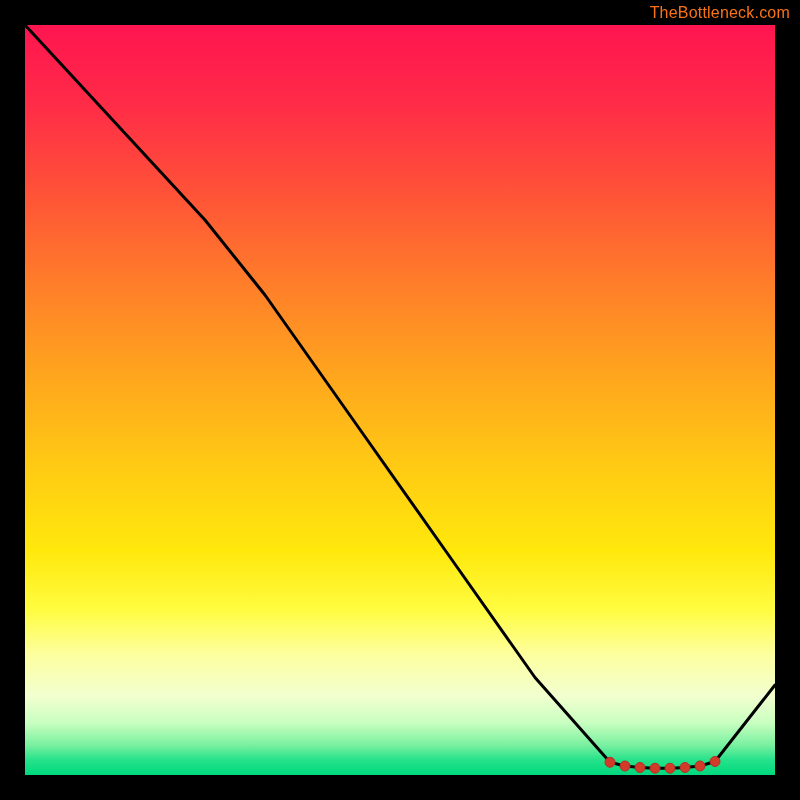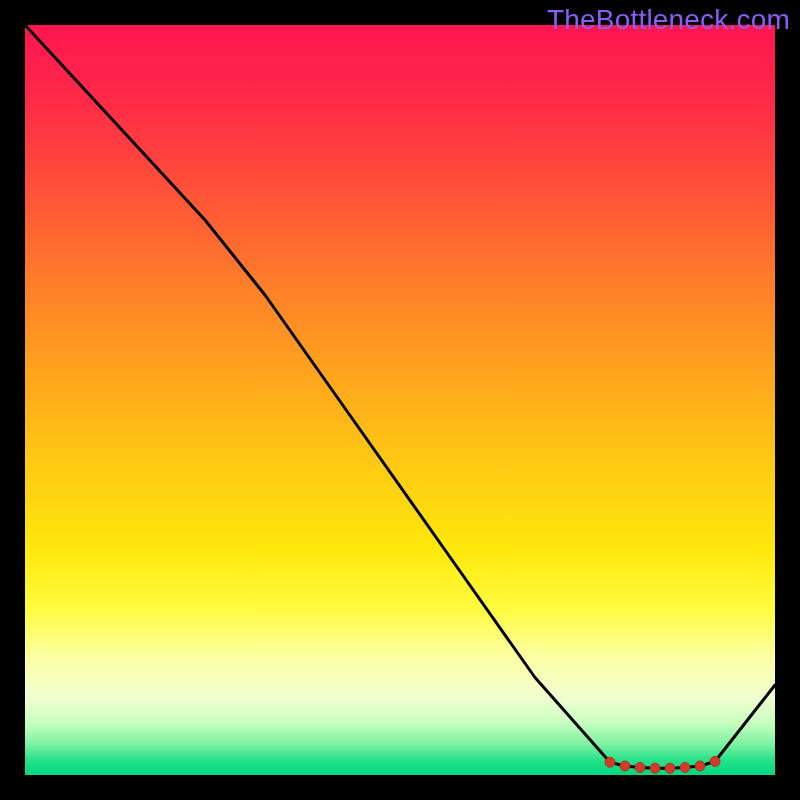--- a/index.html
+++ b/index.html
@@ -25,22 +25,22 @@
       #c9ffc0 93%,
       #7af0a0 96%,
       #25e28a 98%,
       #00d87e 100%
     );
   }
   .watermark {
     position: absolute;
     top: 4px;
     right: 10px;
-    color: #8b5cf6;
-    font-size: 28px;
+    color: #f97316;
+    font-size: 16px;
     font-weight: 500;
     letter-spacing: 0.2px;
     user-select: none;
   }
   svg.curve {
     position: absolute;
     left: 25px;
     top: 25px;
     width: 750px;
     height: 750px;

